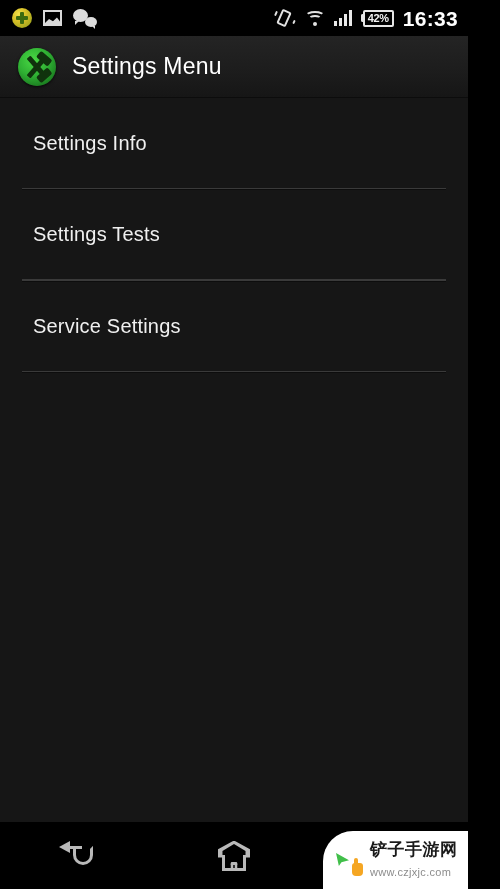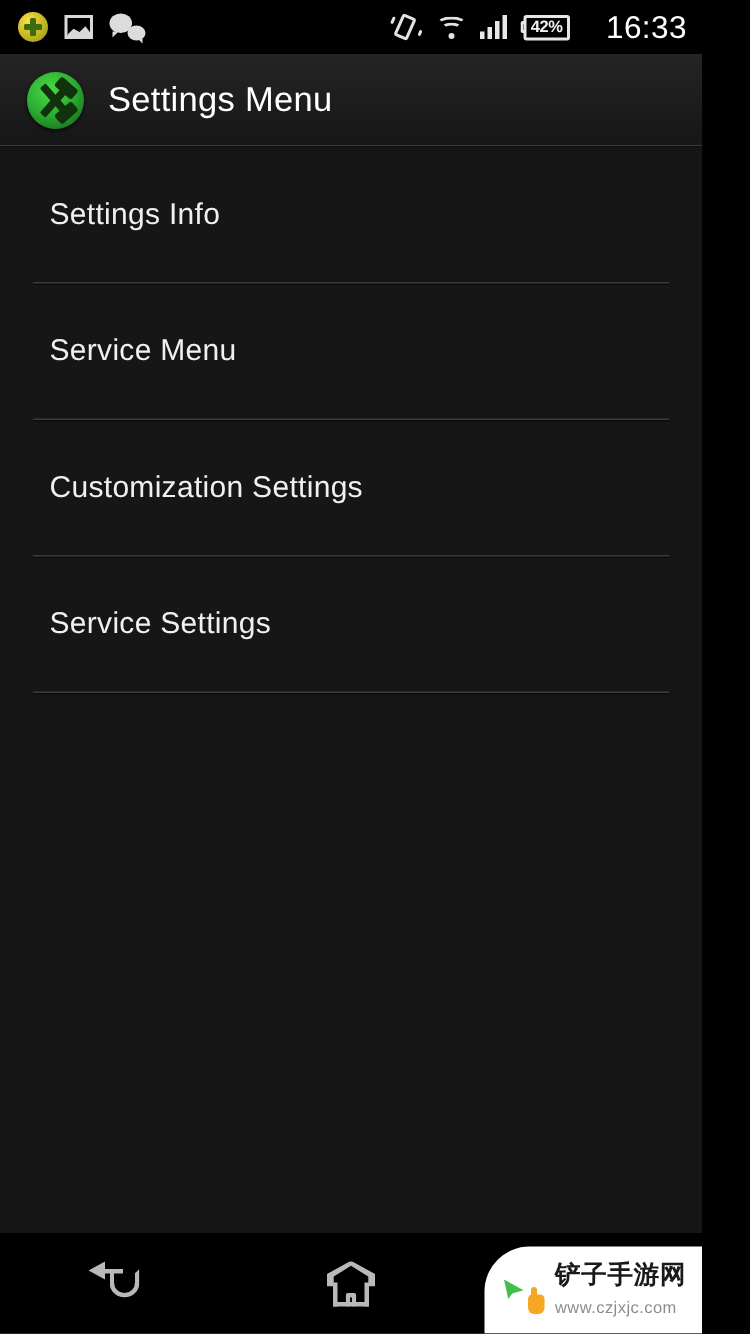--- a/index.html
+++ b/index.html
@@ -117,21 +117,21 @@
     height:17px; padding:0 3px;
     display:flex; align-items:center; justify-content:center;
   }
   .icon-battery .pct {
     font-size:11px; font-weight:bold; color:#f2f2f2;
     letter-spacing:-.3px; line-height:1;
   }
 
   #clock {
     font-size:21px; color:#ffffff; letter-spacing:.3px;
-    line-height:1; margin-left:15px;
+    line-height:1; margin-left:0;font-weight:bold;
   }
 
   
   #action-bar {
     flex:0 0 62px; height:62px;
     background:linear-gradient(to bottom,#242424 0%,#1d1d1d 55%,#161616 100%);
     display:flex; align-items:center;
     padding-left:18px;
     border-bottom:1px solid #0c0c0c;
   }
@@ -325,27 +325,24 @@
   </div>
 
   <div id="menu-list">
 
     <div class="list-item">
       <span class="label">Settings Info</span>
     </div>
     <div class="divider"></div>
 
     <div class="list-item">
-      <span class="label">Service Menu</span>
+      <span class="label">Settings Tests</span>
     </div>
     <div class="divider"></div>
 
-    <div class="list-item">
-      <span class="label">Customization Settings</span>
-    </div>
     <div class="divider"></div>
 
     <div class="list-item">
       <span class="label">Service Settings</span>
     </div>
     <div class="divider"></div>
 
   </div>
 
   <div id="nav-bar">

